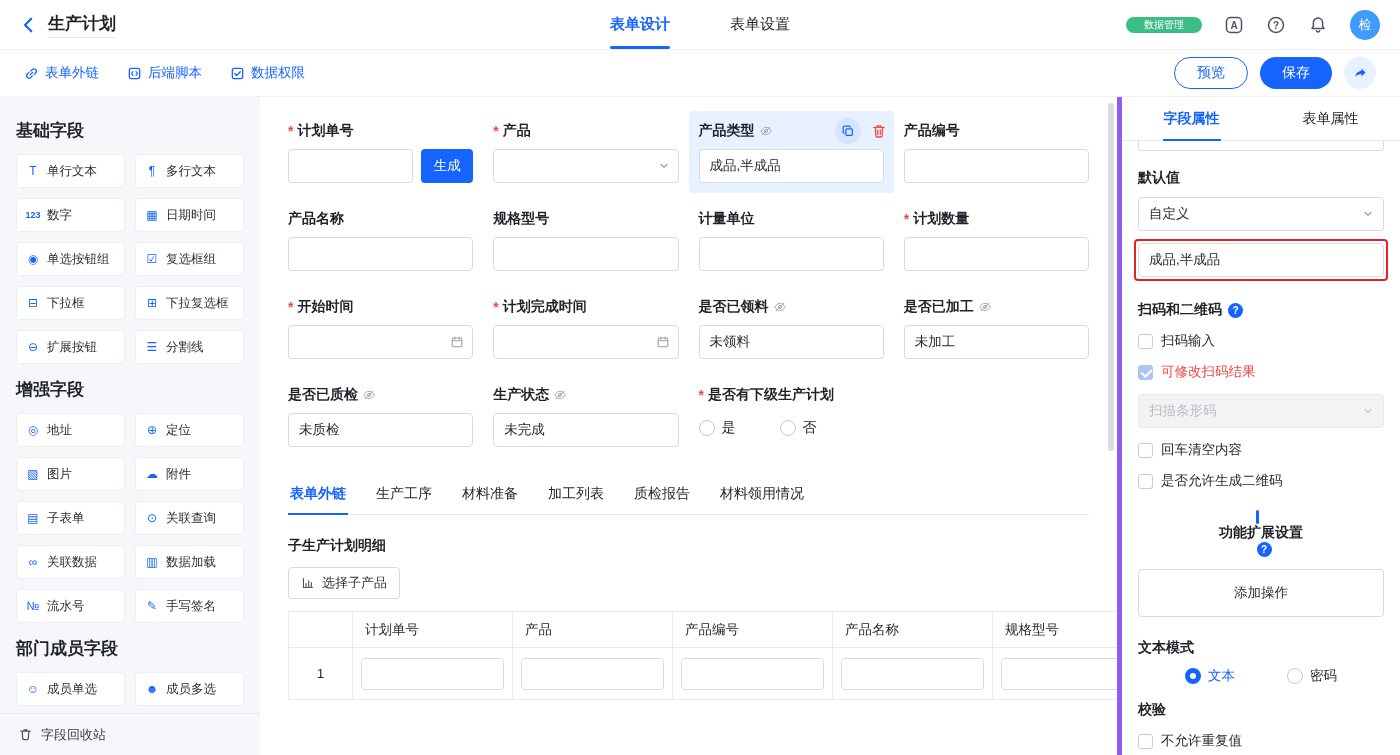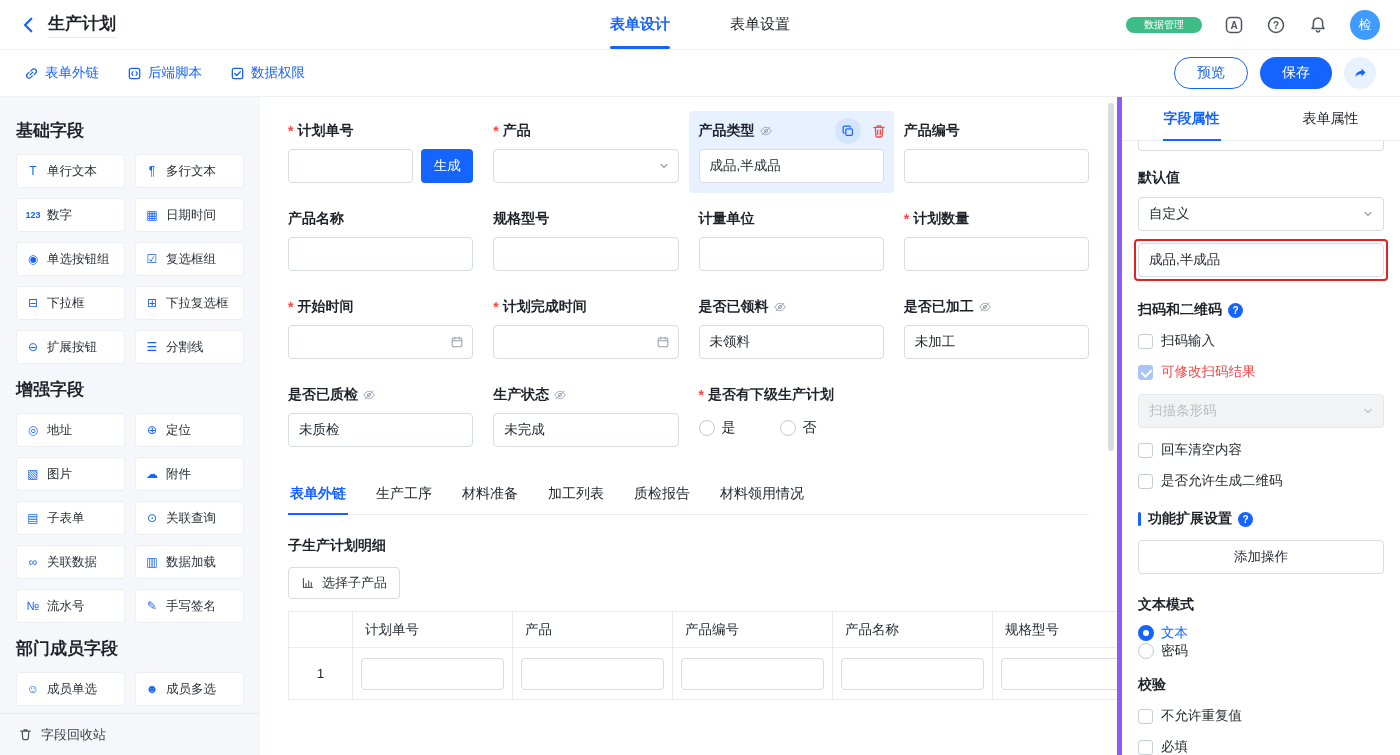--- a/index.html
+++ b/index.html
@@ -89,24 +89,24 @@
   .insp-select { position:relative; height:34px; border:1px solid #d8dbe0; border-radius:4px; display:flex; align-items:center; padding:0 26px 0 10px; font-size:13.5px; cursor:pointer; background:#fff; }
   .insp-select.disabled { background:#f2f3f5; color:#b9bcc2; border-color:#e6e8ec; cursor:default; margin:4px 0 2px; }
   .red-wrap { position:relative; margin-top:12px; }
   .red-wrap:after { content:""; position:absolute; inset:-4px; border:2px solid #e02424; border-radius:4px; pointer-events:none; }
   .q-icon { width:15px; height:15px; border-radius:50%; background:#1664ff; color:#fff; font-size:10px; display:inline-flex; align-items:center; justify-content:center; margin-left:6px; font-weight:700; flex-shrink:0; cursor:pointer; }
   .chk-row { display:flex; align-items:center; gap:8px; margin:13px 0; font-size:13.5px; cursor:pointer; }
   .chk { width:15px; height:15px; border:1px solid #c8ccd4; border-radius:3px; background:#fff; flex-shrink:0; position:relative; }
   .chk.on-disabled { background:#a9c4f5; border-color:#a9c4f5; }
   .chk.on-disabled:after { content:""; position:absolute; left:4px; top:1px; width:5px; height:8px; border-right:2px solid #fff; border-bottom:2px solid #fff; transform:rotate(45deg); }
   .chk-row.disabled { color:#ef4444; cursor:default; }
-  .section-head { display:flex; align-items:center; margin:20px 0 12px; font-weight:700; font-size:14px; }
+  .section-head { display:flex; align-items:center; margin:20px 0 12px; font-weight:700; font-size:14px;flex-direction:column; }
   .blue-bar { width:3px; height:14px; background:#1664ff; border-radius:2px; margin-right:7px; }
-  .btn-add { width:100%; height:34px; border:1px solid #d8dbe0; border-radius:4px; background:#fff; font-size:13.5px; color:#2b2f36; cursor:pointer; font-family:inherit; }
-  .tm-row { display:flex; justify-content:center; margin:6px 0 2px;flex-direction:column; }
+  .btn-add { width:100%; height:48px; border:1px solid #d8dbe0; border-radius:4px; background:#fff; font-size:13.5px; color:#2b2f36; cursor:pointer; font-family:inherit; }
+  .tm-row { display:flex; justify-content:center; gap:52px; margin:6px 0 2px; }
   .tm-row .radio { font-size:13.5px; }
   .radio.sel-blue span { color:#1664ff; }
 </style>
 </head>
 <body>
 
 <div class="header">
   <div class="header-left">
     <span class="back-btn">
       <svg width="18" height="18" viewBox="0 0 16 16">

